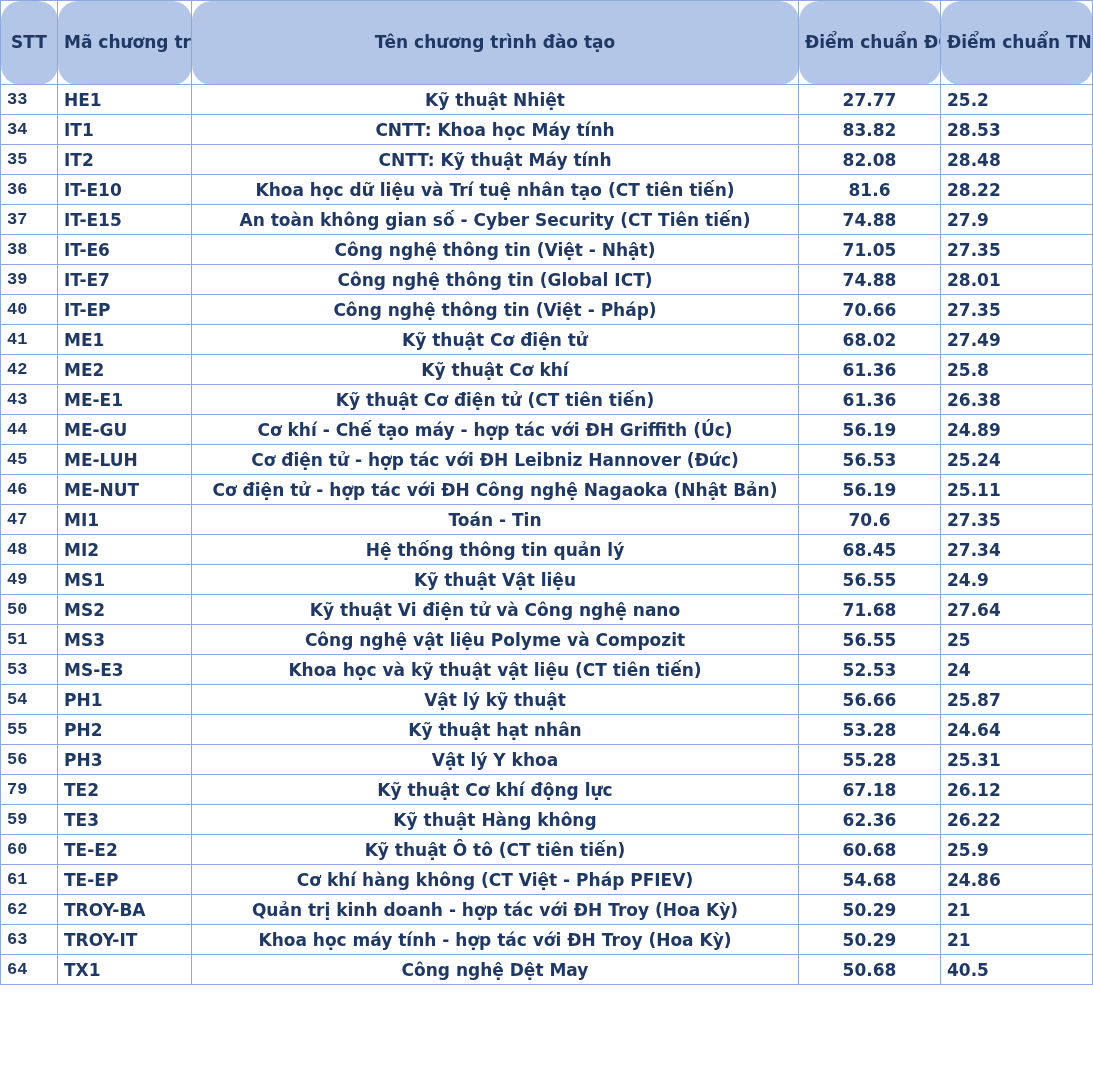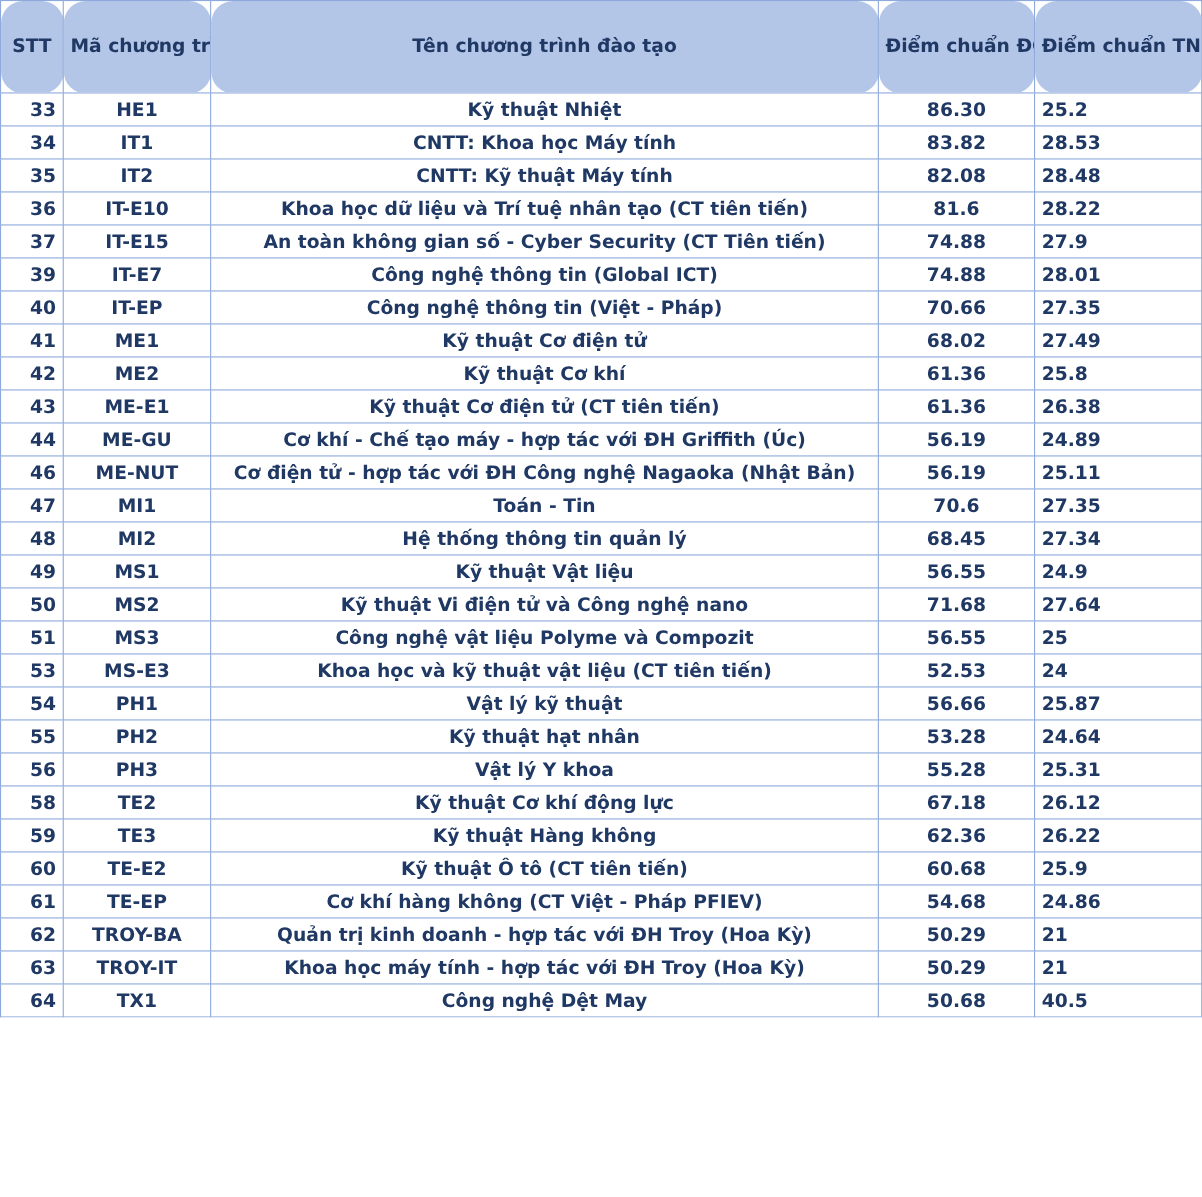--- a/index.html
+++ b/index.html
@@ -37,22 +37,22 @@
     line-height: 1.25;
     padding: 4px 6px;
     border-radius: 20px;
   }
   col.c-stt      { width: 57px; }
   col.c-code     { width: 134px; }
   col.c-name     { width: 607px; }
   col.c-tsa      { width: 142px; }
   col.c-thpt     { width: 152px; }
 
-  td.stt   { text-align: right; }
-  td.code  { text-align: center; }
+  td.stt   { text-align: left; font-family: Liberation Mono, monospace; }
+  td.code  { text-align: left; }
   td.name  { text-align: center; padding-left: 8px; }
   td.tsa   { text-align: center; }
   td.thpt  { }
 </style>
 </head>
 <body>
 
 <table class="score-table">
   <colgroup>
     <col class="c-stt">
@@ -68,21 +68,21 @@
       <th>Tên chương trình đào tạo</th>
       <th>Điểm chuẩn ĐGTD (TSA)</th>
       <th>Điểm chuẩn TN THPT</th>
     </tr>
   </thead>
   <tbody id="table-body">
       <tr>
         <td class="stt">33</td>
         <td class="code">HE1</td>
         <td class="name">Kỹ thuật Nhiệt</td>
-        <td class="tsa">86.30</td>
+        <td class="tsa">27.77</td>
         <td class="thpt">25.2</td>
       </tr>
       <tr>
         <td class="stt">34</td>
         <td class="code">IT1</td>
         <td class="name">CNTT: Khoa học Máy tính</td>
         <td class="tsa">83.82</td>
         <td class="thpt">28.53</td>
       </tr>
       <tr>
@@ -100,20 +100,27 @@
         <td class="thpt">28.22</td>
       </tr>
       <tr>
         <td class="stt">37</td>
         <td class="code">IT-E15</td>
         <td class="name">An toàn không gian số - Cyber Security (CT Tiên tiến)</td>
         <td class="tsa">74.88</td>
         <td class="thpt">27.9</td>
       </tr>
       <tr>
+        <td class="stt">38</td>
+        <td class="code">IT-E6</td>
+        <td class="name">Công nghệ thông tin (Việt - Nhật)</td>
+        <td class="tsa">71.05</td>
+        <td class="thpt">27.35</td>
+      </tr>
+      <tr>
         <td class="stt">39</td>
         <td class="code">IT-E7</td>
         <td class="name">Công nghệ thông tin (Global ICT)</td>
         <td class="tsa">74.88</td>
         <td class="thpt">28.01</td>
       </tr>
       <tr>
         <td class="stt">40</td>
         <td class="code">IT-EP</td>
         <td class="name">Công nghệ thông tin (Việt - Pháp)</td>
@@ -142,20 +149,27 @@
         <td class="thpt">26.38</td>
       </tr>
       <tr>
         <td class="stt">44</td>
         <td class="code">ME-GU</td>
         <td class="name">Cơ khí - Chế tạo máy - hợp tác với ĐH Griffith (Úc)</td>
         <td class="tsa">56.19</td>
         <td class="thpt">24.89</td>
       </tr>
       <tr>
+        <td class="stt">45</td>
+        <td class="code">ME-LUH</td>
+        <td class="name">Cơ điện tử - hợp tác với ĐH Leibniz Hannover (Đức)</td>
+        <td class="tsa">56.53</td>
+        <td class="thpt">25.24</td>
+      </tr>
+      <tr>
         <td class="stt">46</td>
         <td class="code">ME-NUT</td>
         <td class="name">Cơ điện tử - hợp tác với ĐH Công nghệ Nagaoka (Nhật Bản)</td>
         <td class="tsa">56.19</td>
         <td class="thpt">25.11</td>
       </tr>
       <tr>
         <td class="stt">47</td>
         <td class="code">MI1</td>
         <td class="name">Toán - Tin</td>
@@ -212,21 +226,21 @@
         <td class="thpt">24.64</td>
       </tr>
       <tr>
         <td class="stt">56</td>
         <td class="code">PH3</td>
         <td class="name">Vật lý Y khoa</td>
         <td class="tsa">55.28</td>
         <td class="thpt">25.31</td>
       </tr>
       <tr>
-        <td class="stt">58</td>
+        <td class="stt">79</td>
         <td class="code">TE2</td>
         <td class="name">Kỹ thuật Cơ khí động lực</td>
         <td class="tsa">67.18</td>
         <td class="thpt">26.12</td>
       </tr>
       <tr>
         <td class="stt">59</td>
         <td class="code">TE3</td>
         <td class="name">Kỹ thuật Hàng không</td>
         <td class="tsa">62.36</td>

